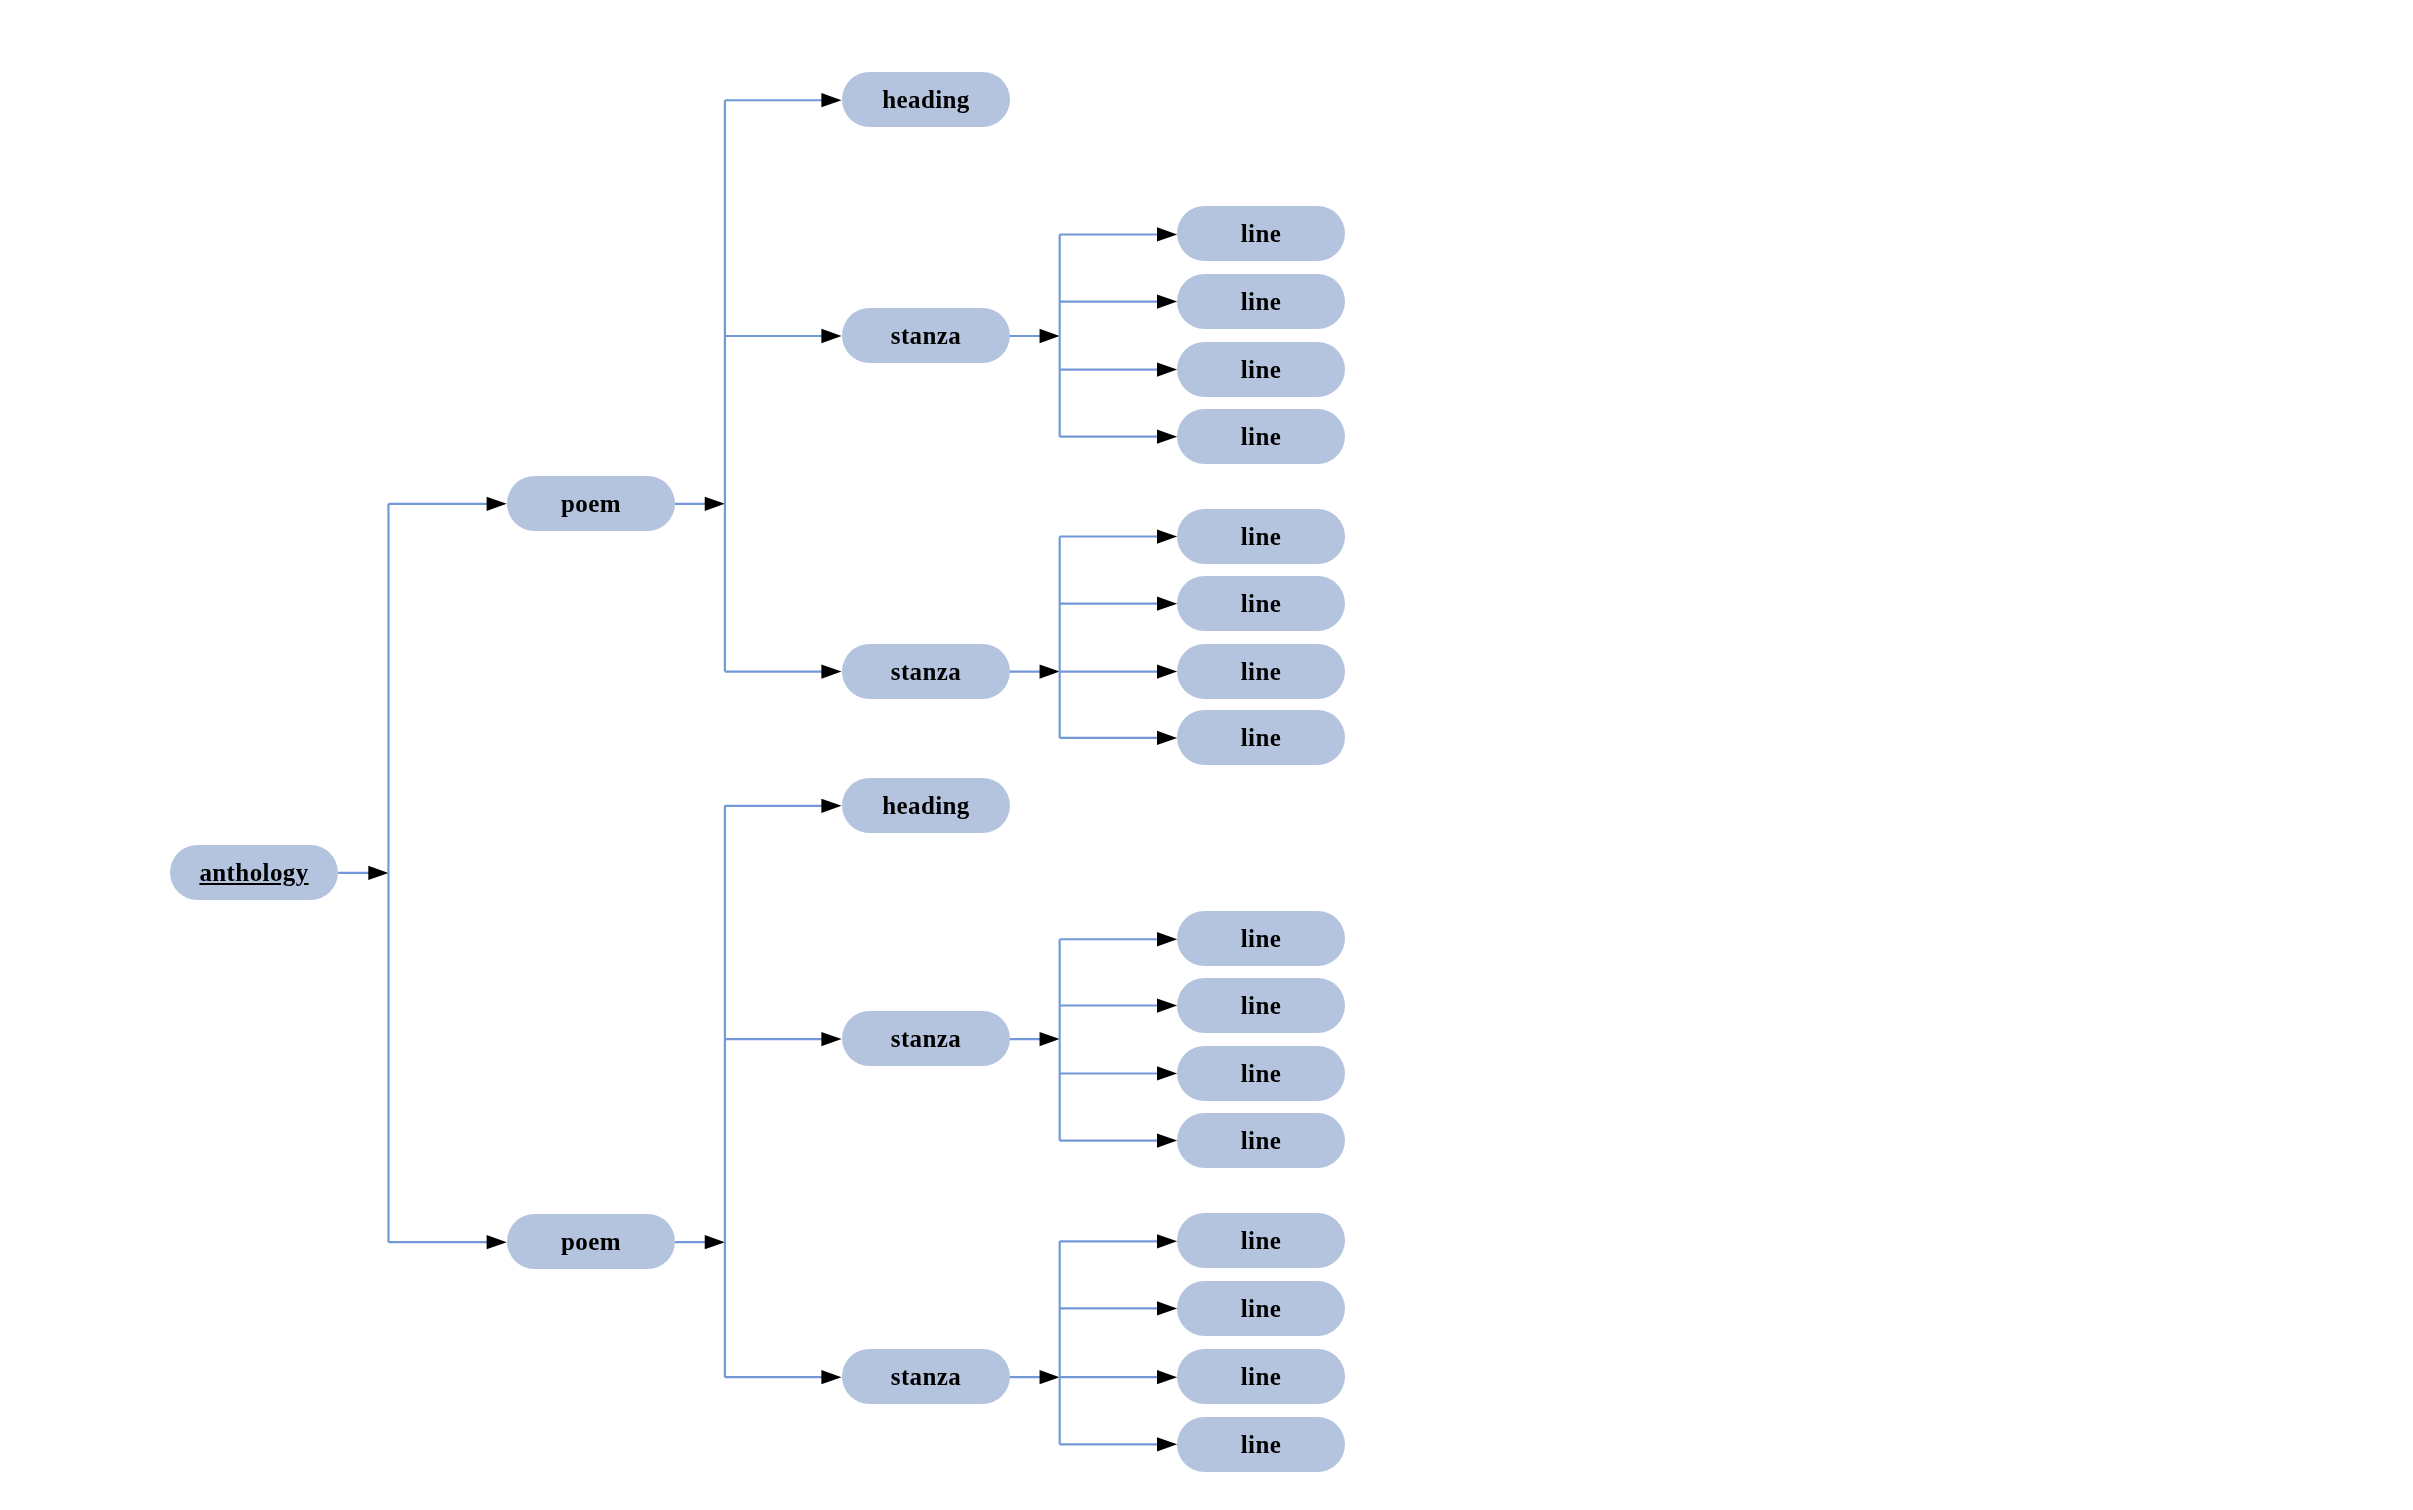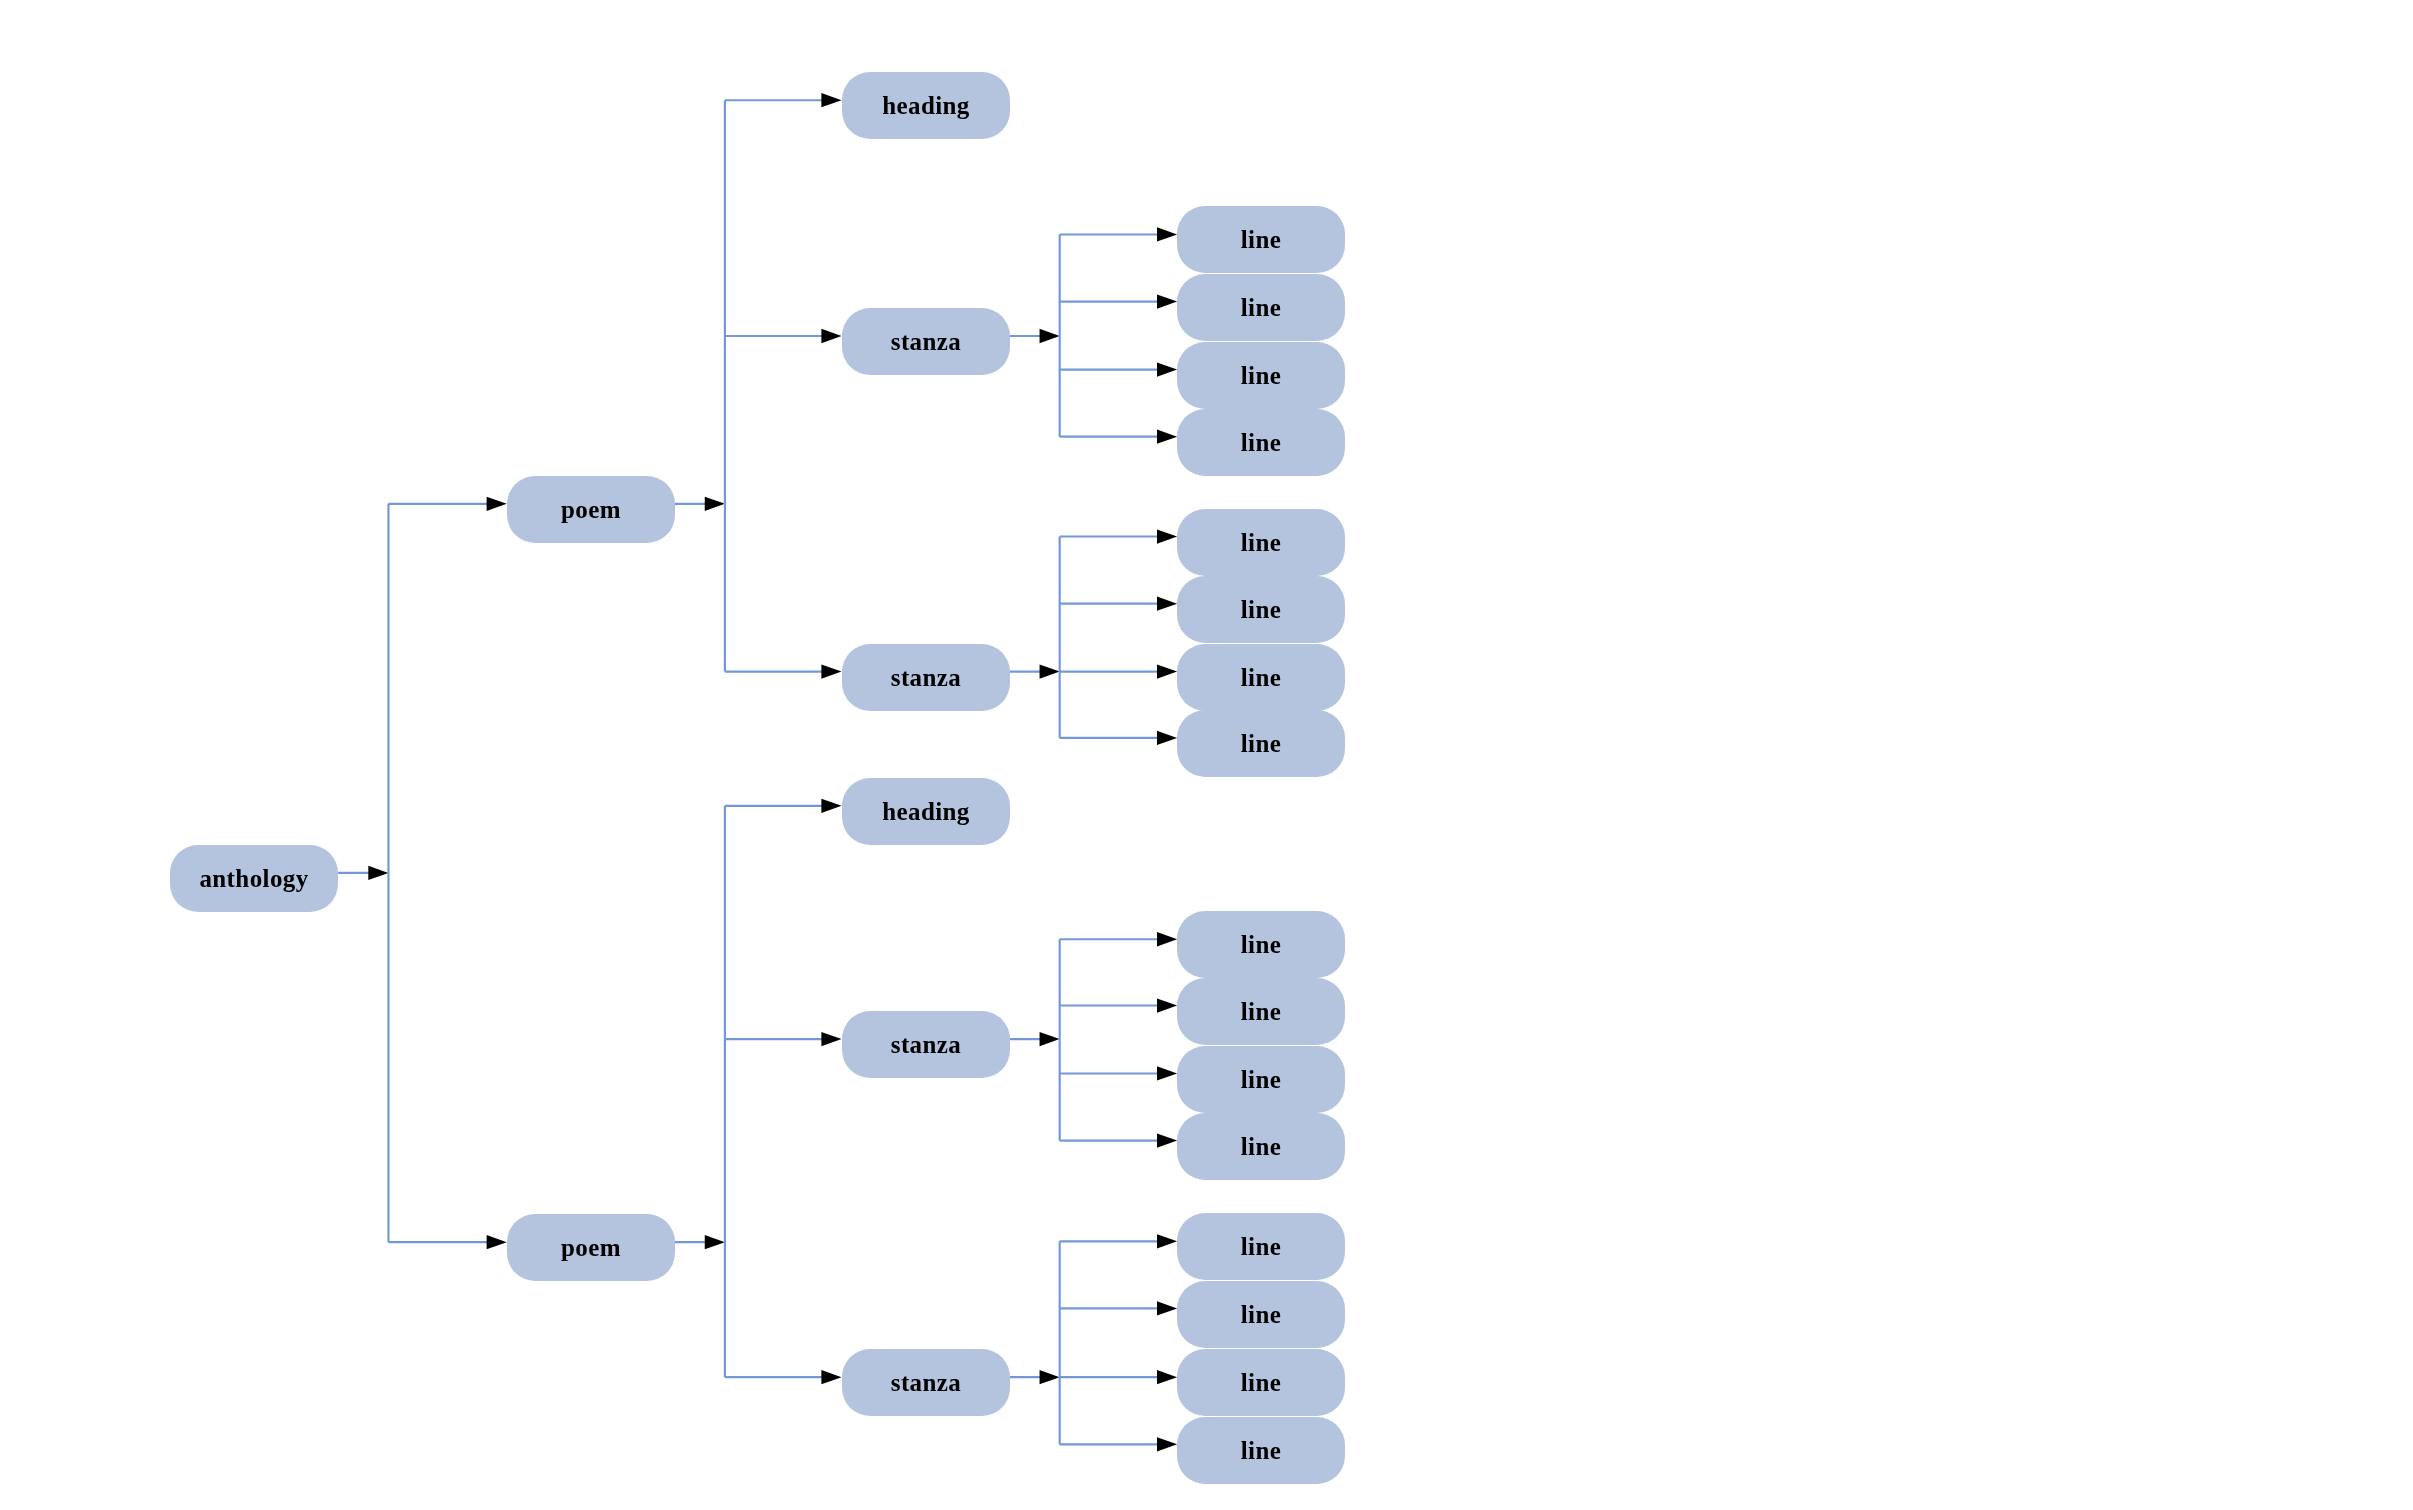--- a/index.html
+++ b/index.html
@@ -16,21 +16,21 @@
     font-family: "Liberation Serif", "DejaVu Serif", serif;
   }
   #edges {
     position: absolute;
     left: 0;
     top: 0;
   }
   .node {
     position: absolute;
     width: 168px;
-    height: 67px;
+    height: 55px;
     border-radius: 28px;
     display: flex;
     align-items: center;
     justify-content: center;
     box-sizing: border-box;
   }
   .node .label {
     font-weight: 700;
     font-size: 25px;
     line-height: 1;
@@ -121,21 +121,21 @@
         <polygon points="1403,1479 1379,1470.5 1379,1487.5" fill="#000000"></polygon>
         <line x1="1263" y1="1559" x2="1381" y2="1559" stroke="#7298d8" stroke-width="2.6"></line>
         <polygon points="1403,1559 1379,1550.5 1379,1567.5" fill="#000000"></polygon>
         <line x1="1263" y1="1641" x2="1381" y2="1641" stroke="#7298d8" stroke-width="2.6"></line>
         <polygon points="1403,1641 1379,1632.5 1379,1649.5" fill="#000000"></polygon>
         <line x1="1263" y1="1721" x2="1381" y2="1721" stroke="#7298d8" stroke-width="2.6"></line>
         <polygon points="1403,1721 1379,1712.5 1379,1729.5" fill="#000000"></polygon>
       </g>
     </svg>
   <div id="nodes">
-      <div class="node" style="left: 170px; top: 845px; background: rgb(181, 196, 222);">
+      <div class="node" style="left: 170px; top: 845px; background: rgb(181, 196, 222); text-decoration: underline;">
         <span class="label" style="color: rgb(0, 0, 0);">anthology</span>
       </div>
       <div class="node" style="left: 507px; top: 476px; background: rgb(181, 196, 222);">
         <span class="label" style="color: rgb(0, 0, 0);">poem</span>
       </div>
       <div class="node" style="left: 507px; top: 1214px; background: rgb(181, 196, 222);">
         <span class="label" style="color: rgb(0, 0, 0);">poem</span>
       </div>
       <div class="node" style="left: 842px; top: 72px; background: rgb(181, 196, 222);">
         <span class="label" style="color: rgb(0, 0, 0);">heading</span>

